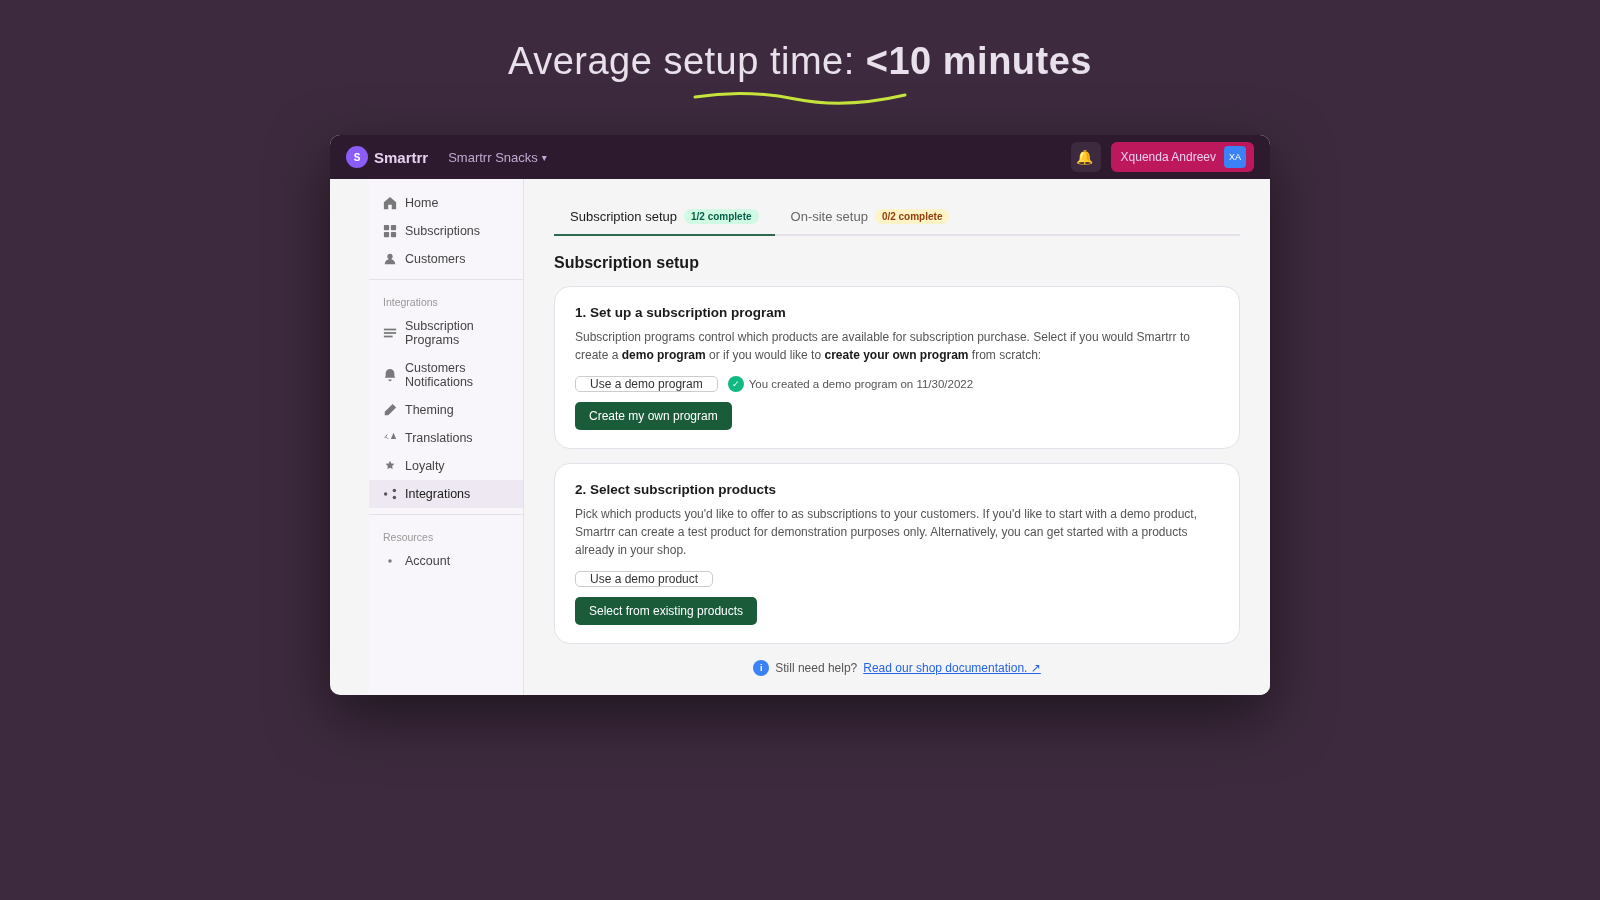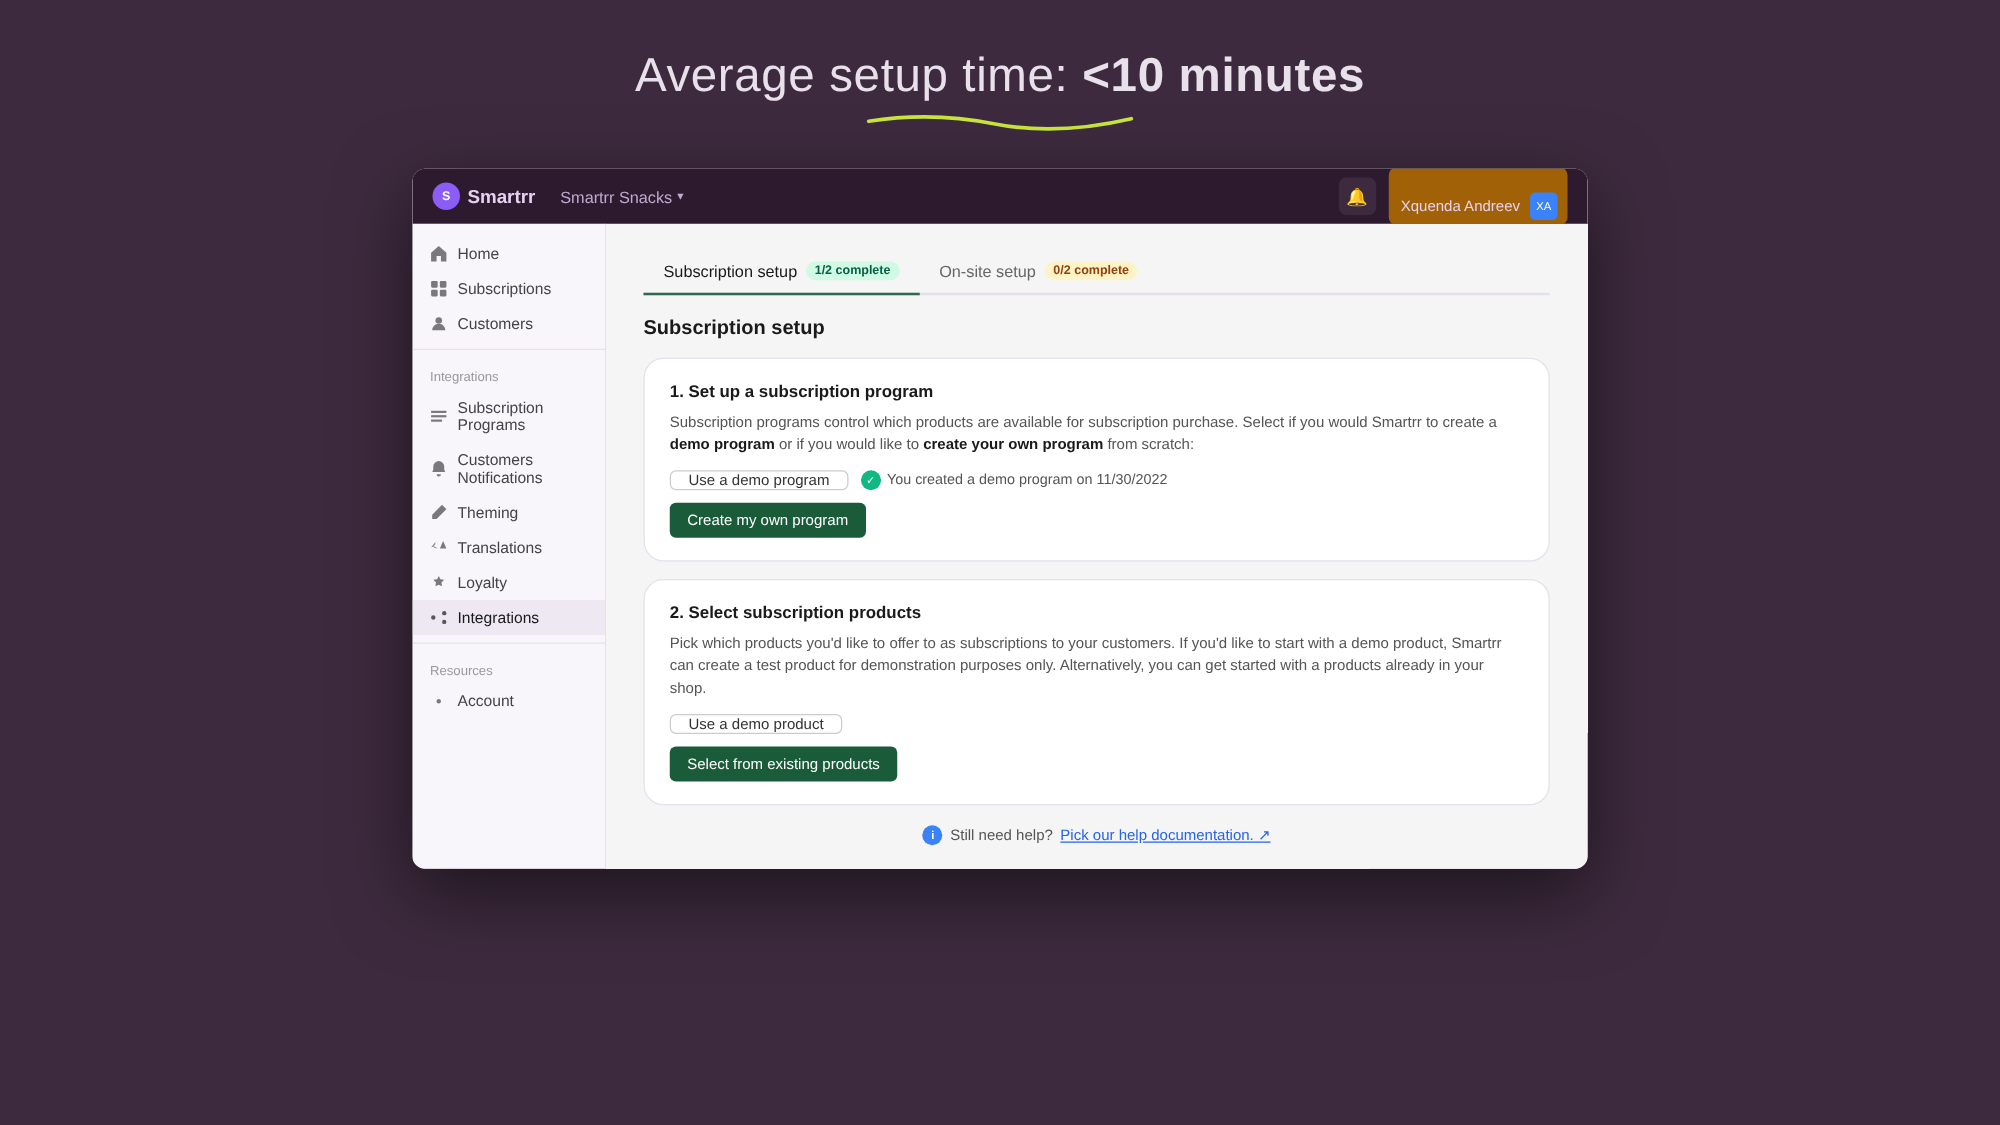--- a/index.html
+++ b/index.html
@@ -100,23 +100,23 @@
       align-items: center;
       justify-content: center;
       color: #c0a8d0;
       font-size: 14px;
       cursor: pointer;
     }
     .user-badge {
       display: flex;
       align-items: center;
       gap: 8px;
-      background: #a16207;
+      background: #be185d;
       border-radius: 6px;
-      padding: 20px 8px 4px 10px;
+      padding: 4px 8px 4px 10px;
       color: #e8d0f0;
       font-size: 12px;
     }
     .avatar {
       width: 22px;
       height: 22px;
       background: #3b82f6;
       border-radius: 4px;
       display: flex;
       align-items: center;
@@ -124,20 +124,21 @@
       color: white;
       font-size: 9px;
       font-weight: 400;
     }
 
     
     .main-layout {
       display: flex;
       flex: 1;
       overflow: hidden;
+      margin-left: 39px;
     }
 
     
     .sidebar {
       width: 155px;
       background: #f8f6fa;
       border-right: 1px solid #e5e0ea;
       flex-shrink: 0;
       overflow-y: auto;
       padding: 10px 0;
@@ -478,18 +479,18 @@
           <button class="btn-outline">Use a demo product</button>
         </div>
         <div style="margin-top:10px;">
           <button class="btn-primary">Select from existing products</button>
         </div>
       </div>
 
       <div class="help-row">
         <div class="help-icon">i</div>
         <span>Still need help?</span>
-        <span class="help-link">Pick our help documentation. ↗</span>
+        <span class="help-link">Read our shop documentation. ↗</span>
       </div>
 
     </div>
   </div>
 </div>
 
 </body></html>

